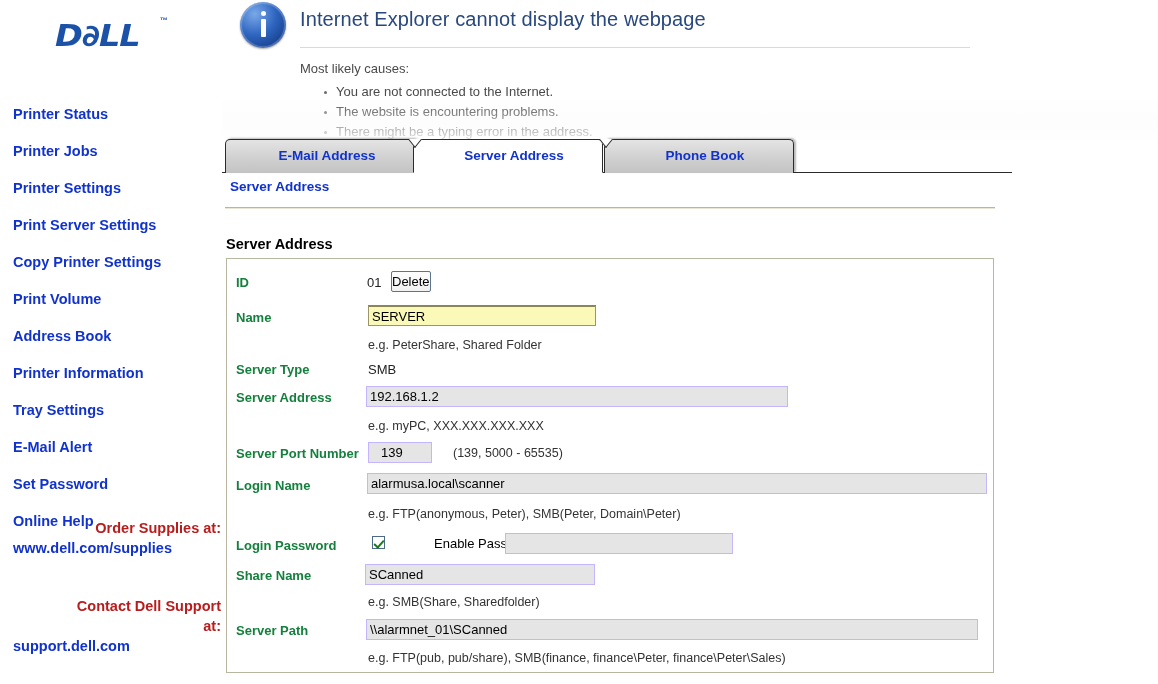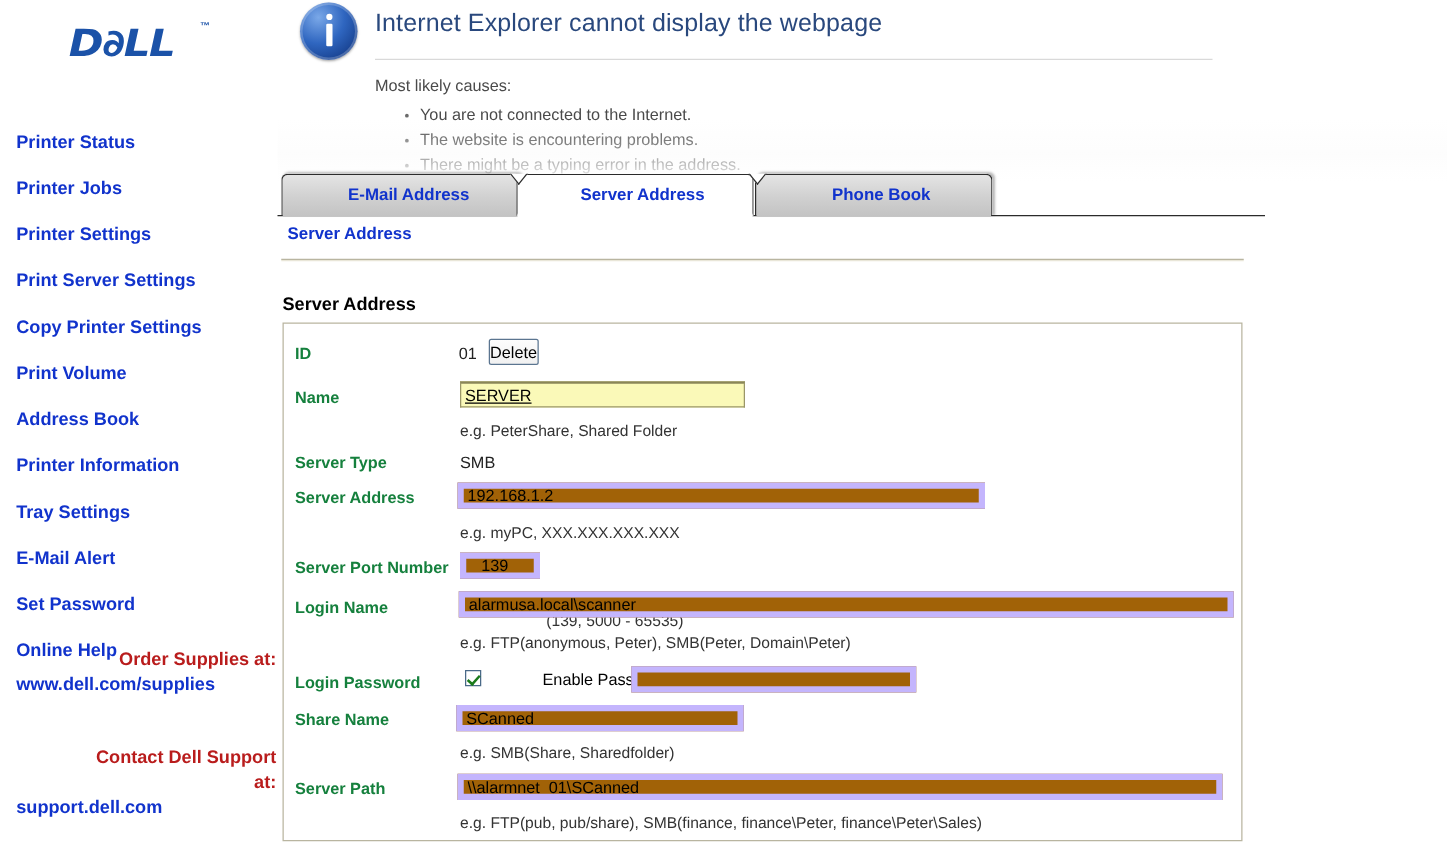--- a/index.html
+++ b/index.html
@@ -274,33 +274,32 @@
   .hint {
     position: absolute;
     font-size: 12.5px;
     color: #333333;
     white-space: nowrap;
   }
   .txt {
     position: absolute;
     box-sizing: border-box;
     height: 21px;
-    border: 5px solid #c4b5fd;
-    background: #a16207;
+    border: 1px solid #c4b5fd;
+    background: #e5e5e5;
     font-family: "Liberation Sans", sans-serif;
     font-size: 13px;
     color: #000000;
     padding: 0 3px;
     outline: none;
   }
   .txt.autofill {
     background: #faf9b8;
     border: 1px solid #9a9668;
     border-top: 2px solid #8a8658;
-    text-decoration: underline;
   }
   .btn {
     position: absolute;
     box-sizing: border-box;
     height: 21px;
     padding: 0 0;
     background: linear-gradient(to bottom, #fdfdfd 0%, #f1f1f1 100%);
     border: 1px solid #5b7590;
     border-radius: 2px;
     font-family: "Liberation Sans", sans-serif;
@@ -409,21 +408,21 @@
 
     <div class="row-label" style="left:9px;  top:103px;">Server Type</div>
     <div class="row-static" style="left:141px;top:103px;">SMB</div>
 
     <div class="row-label" style="left:9px;  top:131px;">Server Address</div>
     <input class="txt" style="left: 139px; top: 127px; width: 422px;" value="192.168.1.2">
     <div class="hint" style="left:141px;top:160px;">e.g. myPC, XXX.XXX.XXX.XXX</div>
 
     <div class="row-label" style="left:9px;  top:187px;">Server Port Number</div>
     <input class="txt" style="left: 141px; top: 183px; width: 64px; padding-left: 12px;" value="139">
-    <div class="hint" style="left:210px;top:187px;margin-top:44px;">(139, 5000 - 65535)</div>
+    <div class="hint" style="left:226px;top:187px;">(139, 5000 - 65535)</div>
 
     <div class="row-label" style="left:9px;  top:219px;">Login Name</div>
     <input class="txt" style="left: 140px; top: 214px; width: 620px;" value="alarmusa.local\scanner">
     <div class="hint" style="left:141px;top:248px;">e.g. FTP(anonymous, Peter), SMB(Peter, Domain\Peter)</div>
 
     <div class="row-label" style="left:9px;  top:279px;">Login Password</div>
     <div class="cbox" style="left:145px;top:277px;"></div>
     <div class="cbox-label" style="left:162px;top:277px;">Enable Password</div>
     <input class="txt" type="password" style="left: 278px; top: 274px; width: 228px;" value="">
 

